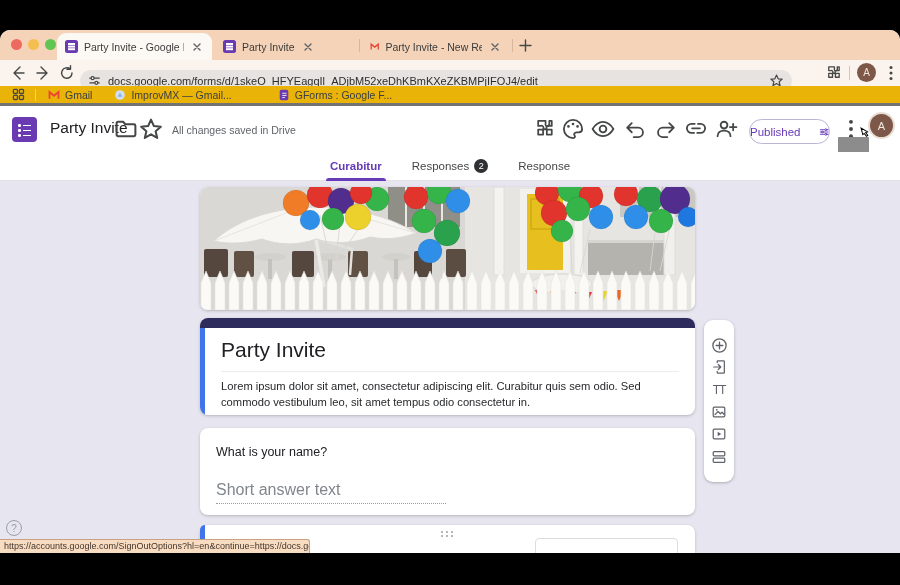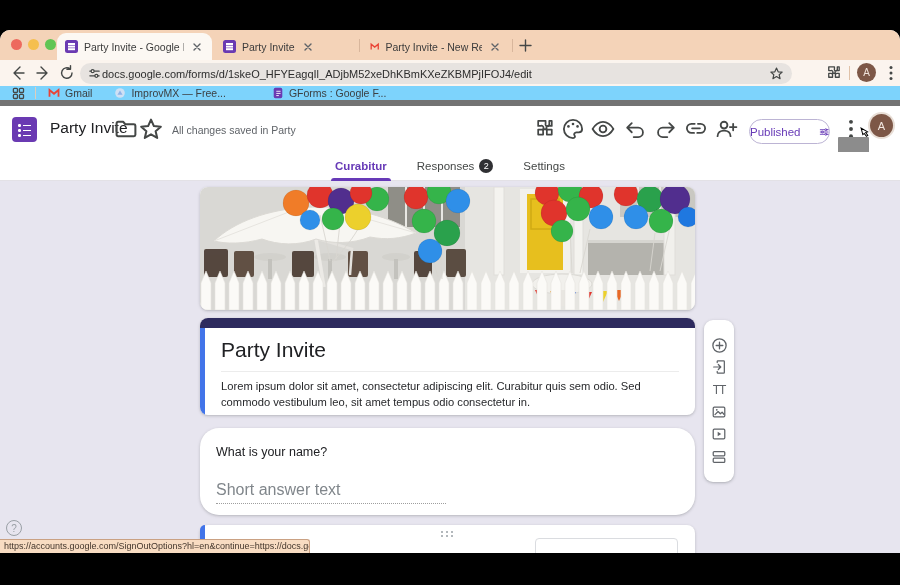--- a/index.html
+++ b/index.html
@@ -19,30 +19,30 @@
   .favicon { width:13px; height:13px; border-radius:2.5px; background:#6a3ab2; position:relative; flex:0 0 auto; }
   .favicon::before { content:""; position:absolute; left:3px; top:3px; width:7px; height:1.5px;
     background:#fff; box-shadow:0 2.6px 0 #fff, 0 5.2px 0 #fff; }
   .closex { width:14px; height:14px; flex:0 0 auto; }
   .tabdiv { position:absolute; top:9px; width:1px; height:13px; background:#d8b69c; }
   .newtab { position:absolute; left:517px; top:7px; width:17px; height:17px; }
 
   
   .toolbar { position:relative; height:26px; background:#fbf4ee; }
   .navbtn { position:absolute; top:3px; width:20px; height:20px; }
-  .omnibox { position:absolute; left:80px; top:3px; width:712px; height:21px; background:#e7e3e0;
-    border-radius:11px; display:flex; align-items:center; padding:0 8px; gap:1px; }
+  .omnibox { position:absolute; left:80px; top:10px; width:712px; height:21px; background:#e7e3e0;
+    border-radius:11px; display:flex; align-items:center; padding:0 8px; gap:7px; }
   .omnibox .url { font-size:11px; color:#2d2d2d; white-space:nowrap; overflow:hidden; flex:1; }
   .trail { position:absolute; top:3px; width:20px; height:20px; }
   .sep { position:absolute; left:849px; top:6px; width:1px; height:14px; background:#e0c2a8; }
   .chip-avatar { position:absolute; left:857px; top:3px; width:19px; height:19px; border-radius:50%;
     background:#7d5747; color:#efe2da; font-size:10px; display:flex; align-items:center; justify-content:center; }
 
   
-  .bookmarks { position:relative; height:20px; background:#7dd3fc; border-bottom:6px solid #737373;
+  .bookmarks { position:relative; height:20px; background:#eab308; border-bottom:3px solid #737373;
     display:flex; align-items:center; font-size:10.5px; color:#3c4043; }
   .bm { display:flex; align-items:center; gap:5px; margin-right:22px; }
   .bmicon { width:12px; height:12px; border-radius:2px; flex:0 0 auto; }
 
   
   .formsheader { position:relative; height:46px; background:#fff; }
   .formslogo { position:absolute; left:12px; top:11px; width:25px; height:25px; border-radius:4px;
     background:#6a3ab2; }
   .formslogo::before { content:""; position:absolute; left:6px; top:7px; width:2.5px; height:2.5px;
     background:#fff; border-radius:50%; box-shadow:0 5px 0 #fff, 0 10px 0 #fff; }
@@ -75,21 +75,21 @@
   .card { position:absolute; left:0; width:495px; background:#fff; border-radius:8px;
     box-shadow:0 1px 2px rgba(60,64,67,.18), 0 1px 3px 1px rgba(60,64,67,.08); }
   .banner { top:6px; height:123px; overflow:hidden; padding:0; }
   .banner svg { display:block; }
   .title-card { top:137px; height:97px; overflow:hidden; }
   .band { position:absolute; left:0; top:0; right:0; height:10px; background:#2d2a5e; }
   .sel-strip { position:absolute; left:0; top:10px; bottom:0; width:5px; background:#4274e9; }
   .tc-title { margin:20px 16px 0 21px; font-size:21px; color:#202124; }
   .tc-div { margin:9px 16px 0 21px; height:1px; background:#ececec; }
   .tc-desc { margin:6px 16px 0 21px; width:460px; font-size:11.2px; line-height:1.45; color:#27282b; }
-  .q-card { top:247px; height:87px;border-radius:19px; }
+  .q-card { top:247px; height:87px; }
   .q-text { margin:17px 16px 0 16px; font-size:12.5px; color:#202124; }
   .q-ph { margin:22px 16px 0 16px; width:230px; font-size:16px; color:#80868b;
     padding-bottom:4px; border-bottom:1px dotted #9e9e9e; }
   .p-card { top:344px; height:60px; border-radius:8px 8px 0 0; }
   .p-strip { position:absolute; left:0; top:0; bottom:0; width:5px; background:#4274e9; border-radius:8px 0 0 0; }
   .draghandle { position:absolute; left:50%; top:6px; transform:translateX(-50%); width:14px; height:7px; }
   .dot { position:absolute; width:2px; height:2px; border-radius:50%; background:#9aa0a6; }
   .p-select { position:absolute; left:335px; top:13px; width:143px; height:32px;
     border:1px solid #dadce0; border-radius:4px; background:#fff; }
 
@@ -195,41 +195,41 @@
       <svg class="bmicon" viewBox="0 0 16 16">
         <path d="M2 13 V4 L8 9 L14 4 V13" fill="none" stroke="#ea4335" stroke-width="2.4"></path>
       </svg>
       <span>Gmail</span>
     </div>
     <div class="bm">
       <svg class="bmicon" viewBox="0 0 14 14">
         <circle cx="7" cy="7" r="5.6" fill="#cfe0f4"></circle>
           <path d="M4 9 L7 4 L10 9 Z" fill="#8fb3e8"></path>
       </svg>
-      <span>ImprovMX — Free...</span>
+      <span>ImprovMX — Gmail...</span>
     </div>
     <div class="bm" style="margin-left:24px;">
       <svg class="bmicon" viewBox="0 0 14 14">
         <rect x="2" y="1" width="10" height="12" rx="2" fill="#6a3ab2"></rect>
         <path d="M5 5 h5 M5 7.5 h5 M5 10 h3" stroke="#fff" stroke-width="1"></path>
       </svg>
       <span>GForms : Google F...</span>
     </div>
   </div>
 
   <div class="formsheader">
     <div class="formslogo"></div>
     <div class="doc-title">Party Invite</div>
     <svg class="hicon ic dark" style="left:113px;" viewBox="0 0 18 18">
       <path d="M2.5 5 a1 1 0 0 1 1-1 h3.5 l1.5 1.7 h6 a1 1 0 0 1 1 1 V13 a1 1 0 0 1 -1 1 h-11 a1 1 0 0 1 -1 -1 Z"></path>
     </svg>
     <svg class="hicon ic dark" style="left:138px;" viewBox="0 0 18 18">
       <path d="M9 2.5 L11 7 L15.8 7.4 L12.2 10.5 L13.3 15.2 L9 12.7 L4.7 15.2 L5.8 10.5 L2.2 7.4 L7 7 Z"></path>
     </svg>
-    <div style="position:absolute;left:172px;top:18px;font-size:10.5px;color:#5f6368;">All changes saved in Party</div>
+    <div style="position:absolute;left:172px;top:18px;font-size:10.5px;color:#5f6368;">All changes saved in Drive</div>
 
     <svg class="hicon ic dark" style="left:532px;" viewBox="0 0 20 20">
       <path d="M8 4 h3 v2.2 a1.6 1.6 0 1 0 3 0 V4 h2 v4 h-2.2 a1.6 1.6 0 1 0 0 3 H16 v4 h-4 v-2.2 a1.6 1.6 0 1 0 -3 0 V15 H5 v-4 h2.2 a1.6 1.6 0 1 0 0 -3 H5 V4 Z" transform="scale(.95)"></path>
     </svg>
     <svg class="hicon ic dark" style="left:560px;" viewBox="0 0 20 20">
       <path d="M10 3 a7 7 0 1 0 0 14 c1.6 0 1.8-1.2 1.2-2 c-.8-1 0-2.4 1.4-2.4 h1.8 c1.2 0 2.6-.8 2.6-2.6 A7 7 0 0 0 10 3 Z"></path>
       <circle cx="6.5" cy="8" r="1" fill="#444746" stroke="none"></circle>
         <circle cx="10" cy="6.2" r="1" fill="#444746" stroke="none"></circle>
         <circle cx="13.5" cy="8" r="1" fill="#444746" stroke="none"></circle>
     </svg>
@@ -274,21 +274,21 @@
 
   <div class="formnav">
     <div class="navtab active">
       <span>Curabitur</span>
     </div>
     <div class="navtab">
       <span>Responses</span>
       <span class="badge">2</span>
     </div>
     <div class="navtab">
-      <span>Settings</span>
+      <span>Response</span>
     </div>
   </div>
 
   <div class="content">
     <div class="col">
 
       <div class="card banner">
         <svg width="495" height="123" viewBox="0 0 495 123">
           <rect x="0" y="0" width="495" height="123" fill="#d9d8d4"></rect>
           <rect x="265" y="0" width="230" height="123" fill="#e6e5e1"></rect>

